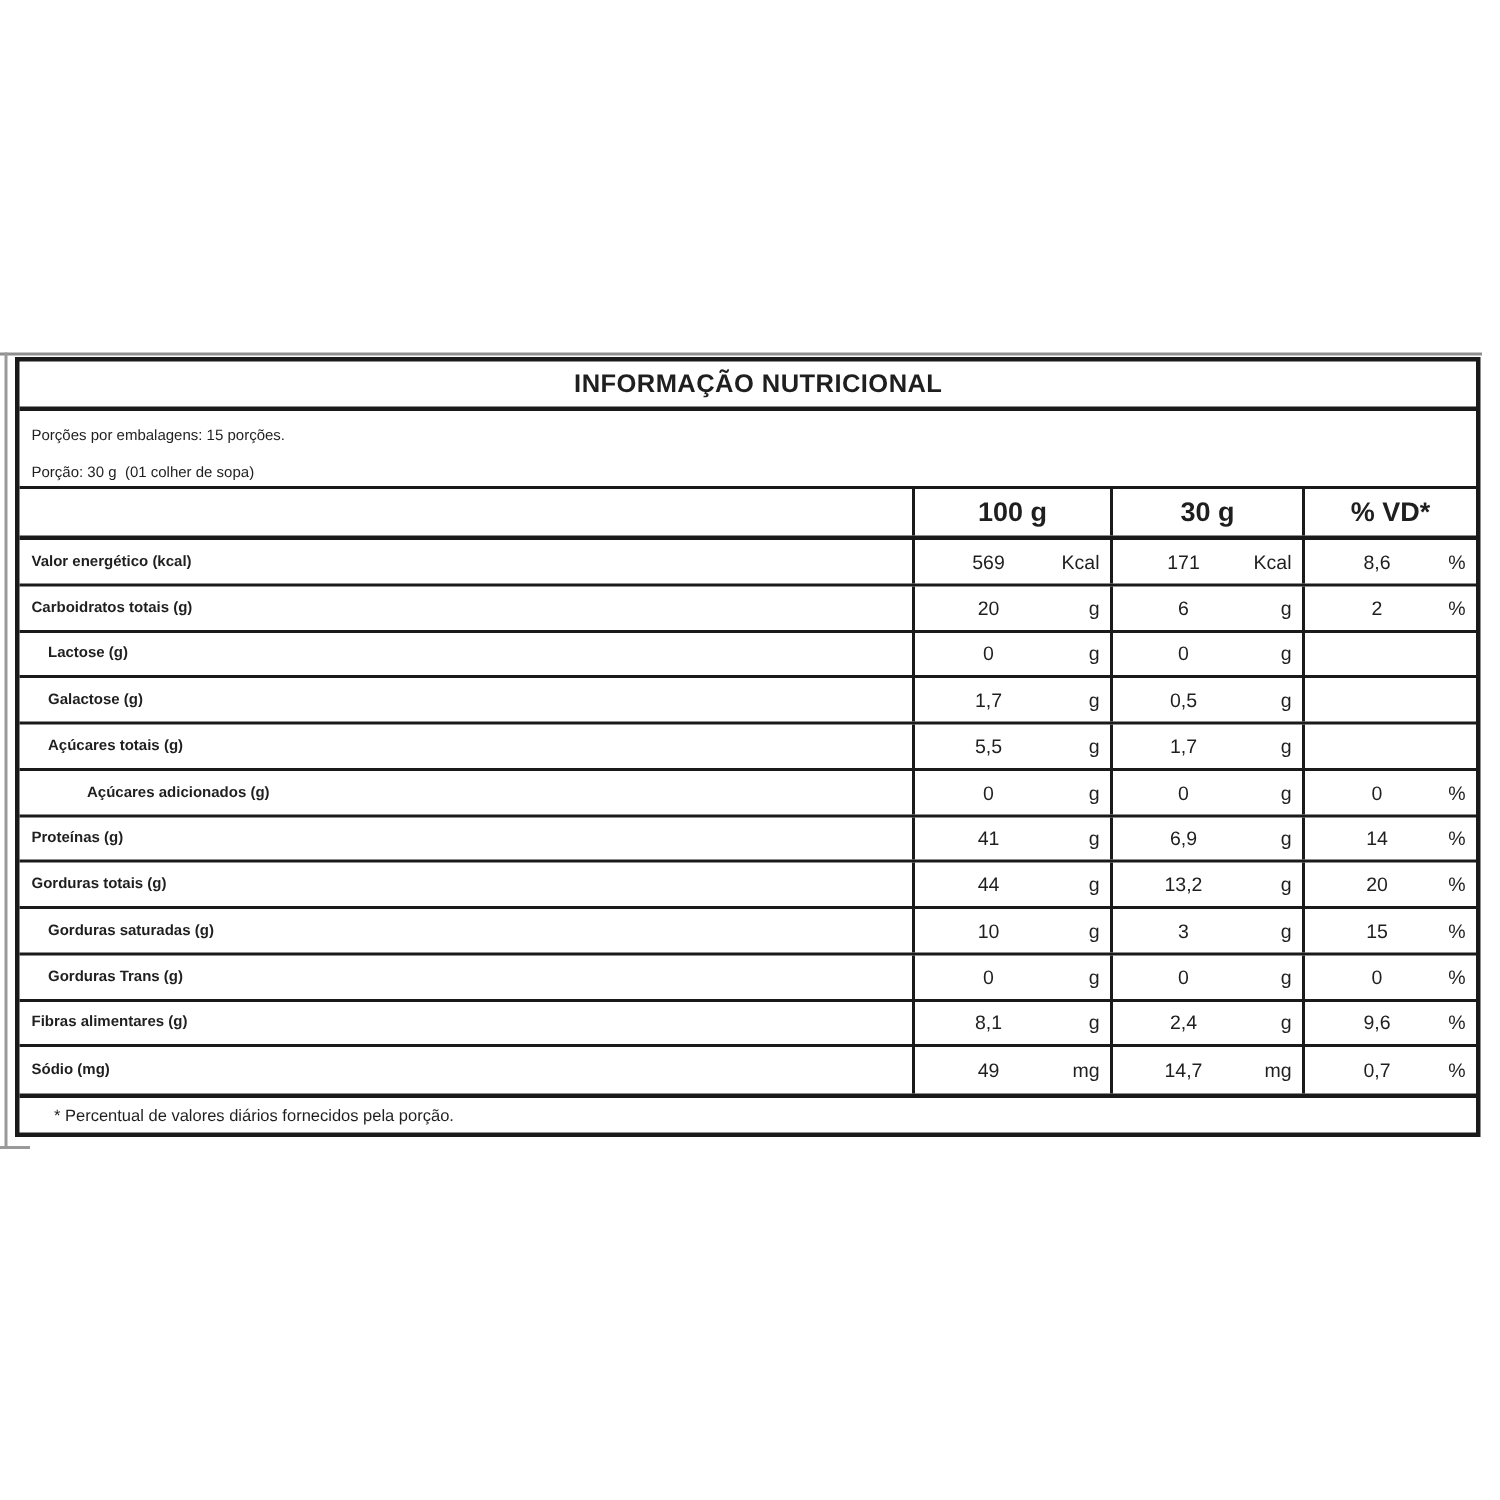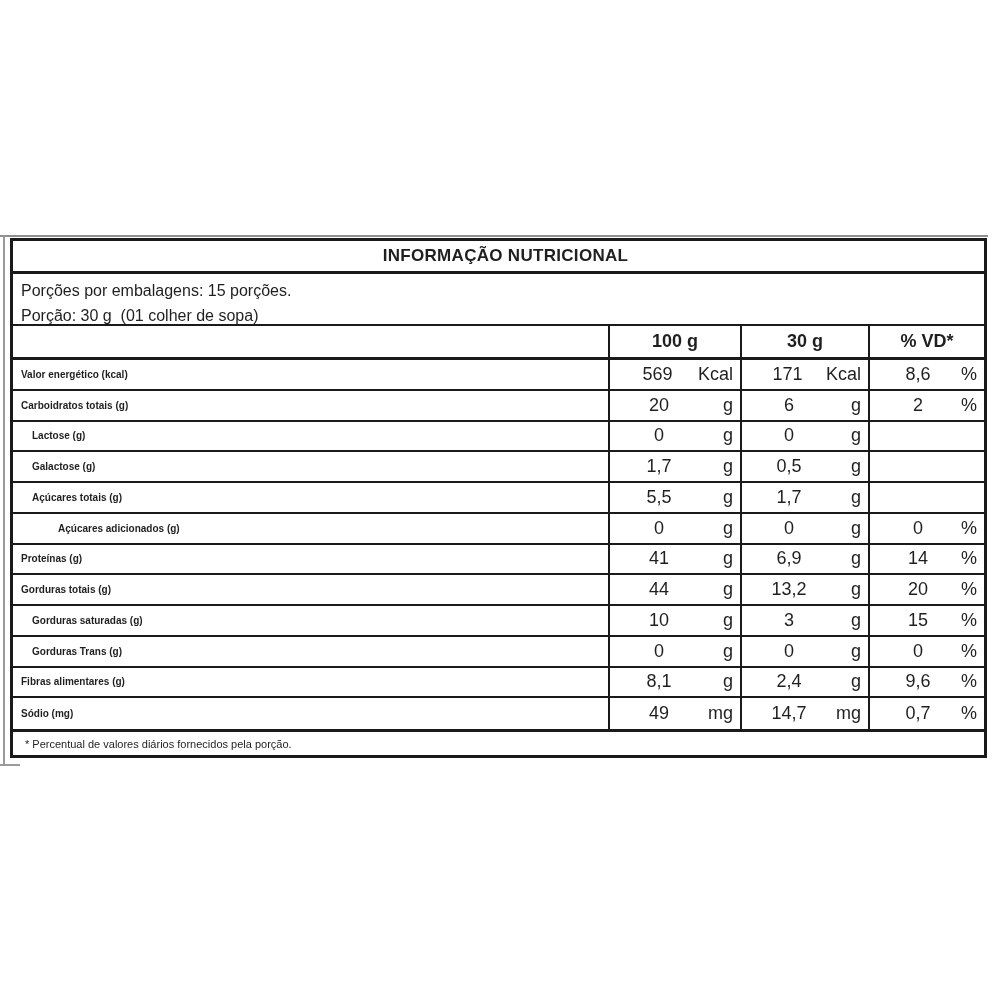--- a/index.html
+++ b/index.html
@@ -45,21 +45,21 @@
     border-bottom: 3px solid #1a1a1a;
     padding-left: 14px;
   }
   .serving-row {
     height: 52px;
     border-bottom: 2px solid #1a1a1a;
     padding: 4px 0 0 8px;
     box-sizing: border-box;
   }
   .serving-line {
-    font-size: 16px;
+    font-size: 10px;
     line-height: 25px;
     white-space: pre;
   }
   .grid-row {
     display: grid;
     grid-template-columns: 1fr 132px 128px 116px;
     box-sizing: border-box;
   }
   .header-row {
     height: 34px;
@@ -89,37 +89,37 @@
     font-weight: bold;
   }
   .label-cell.indent-1 { padding-left: 19px; }
   .label-cell.indent-2 { padding-left: 45px; }
   .value-cell {
     display: flex;
     align-items: center;
     border-left: 2px solid #1a1a1a;
     box-sizing: border-box;
     padding: 0 7px;
-    font-size: 18px;
+    font-size: 13px;
   }
   .value-cell .val {
     flex: 1;
     text-align: center;
   }
   .value-cell .unit {
     min-width: 32px;
     text-align: right;
   }
   .value-cell.vd-col .unit { min-width: 18px; }
   .footnote-row {
     border-top: 3px solid #1a1a1a;
     height: 26px;
     display: flex;
     align-items: center;
-    padding-left: 12px;
+    padding-left: 23px;
     box-sizing: border-box;
     font-size: 11px;
   }
 </style>
 </head>
 <body>
 
 <div class="artifact-top"></div>
 <div class="artifact-left"></div>
 <div class="artifact-bottom"></div>

